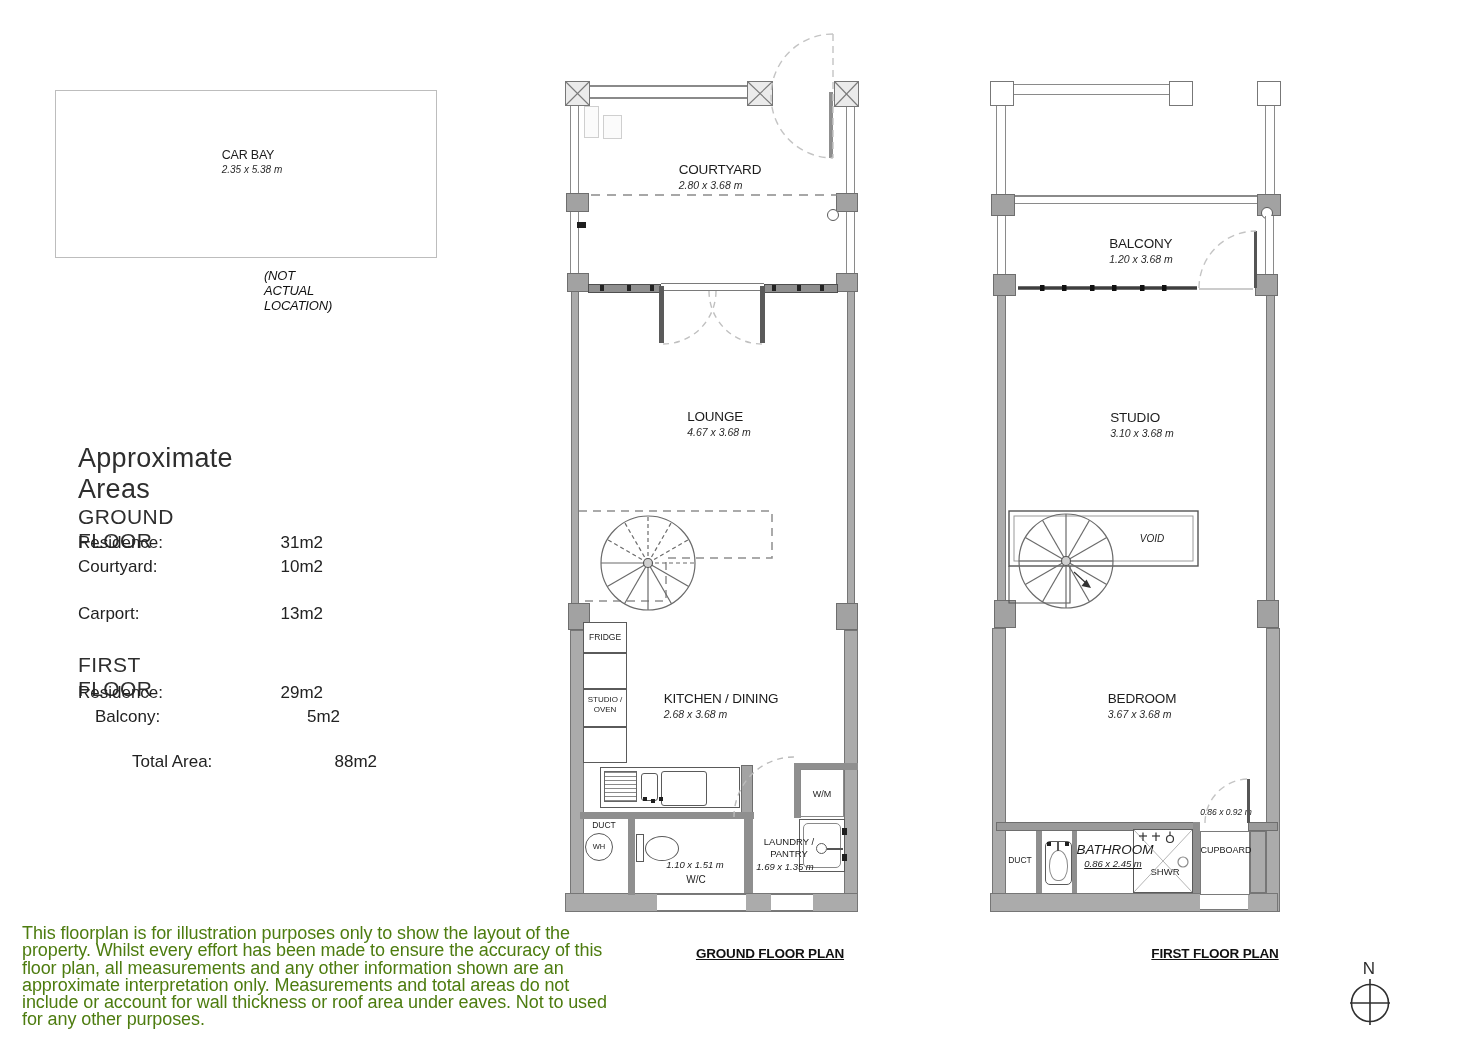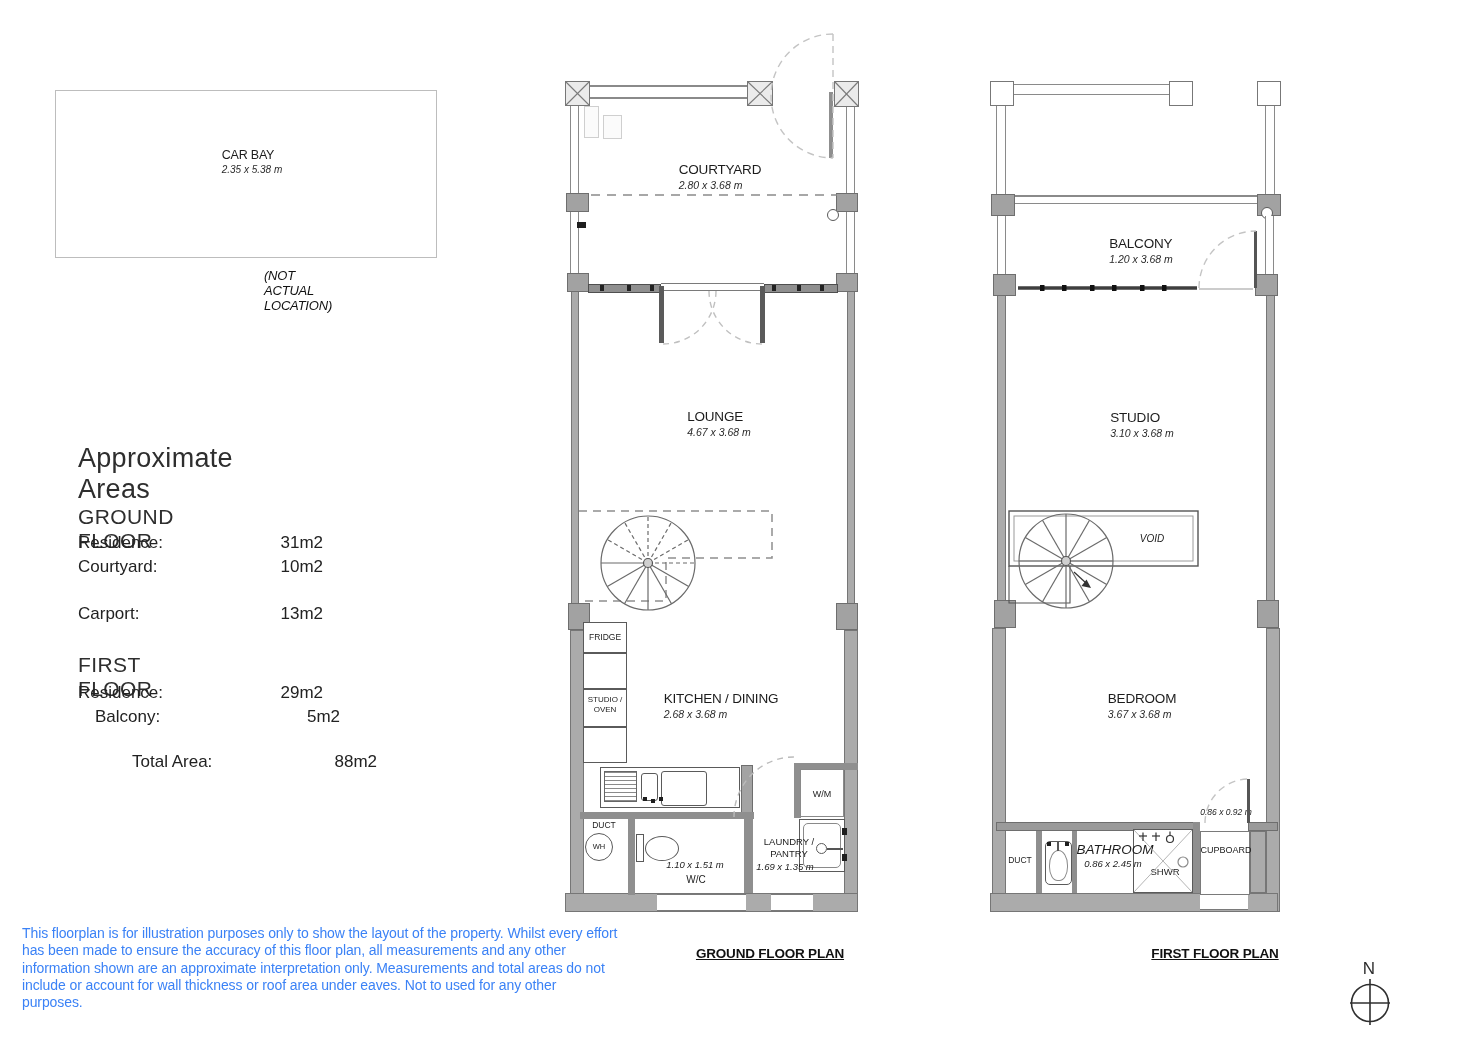--- a/index.html
+++ b/index.html
@@ -23,21 +23,21 @@
   .room-name{font-size:13.5px;letter-spacing:-0.2px;}
   .room-dims{font-size:10.5px;font-style:italic;color:#2b2b2b;}
   .mini{position:absolute;transform:translateX(-50%);text-align:center;color:#1c1c1c;white-space:nowrap;}
   .plan-title{position:absolute;transform:translateX(-50%);font-size:13.5px;font-weight:bold;text-decoration:underline;letter-spacing:-0.2px;color:#111;}
   
   .areas-title{position:absolute;font-size:27px;color:#2e2e2e;letter-spacing:.3px;}
   .areas-head{position:absolute;font-size:21px;color:#2e2e2e;letter-spacing:.4px;}
   .arow{position:absolute;width:245px;font-size:17px;color:#222;}
   .arow .val{float:right;}
   .carbay-note{position:absolute;transform:translateX(-50%);font-style:italic;font-size:13px;color:#111;letter-spacing:-0.2px;}
-  .disclaimer{position:absolute;font-size:14px;line-height:17.3px;color:#3b82f6;letter-spacing:-0.1px;}
+  .disclaimer{position:absolute;font-size:18px;line-height:17.3px;color:#4d7c0f;letter-spacing:-0.1px;}
   .address{position:absolute;transform:translateX(-50%);font-size:27px;color:#3b3b3b;letter-spacing:.4px;}
   .north-n{position:absolute;transform:translateX(-50%);font-size:17px;color:#2f2f2f;}
   svg.overlay{position:absolute;left:0;top:0;pointer-events:none;}
   .sink-hatch{position:absolute;box-sizing:border-box;border:1px solid #666;
      background:repeating-linear-gradient(180deg,#8a8a8a 0 1px,transparent 1px 4px);}
   .dot{position:absolute;background:#1e1e1e;}
 </style>
 </head>
 <body>
 
@@ -221,21 +221,21 @@
       <div class="room-name">STUDIO</div>
       <div class="room-dims">3.10 x 3.68 m</div>
     </div>
     <div class="room-tag" style="left:1136px;top:691px;">
       <div class="room-name">BEDROOM</div>
       <div class="room-dims">3.67 x 3.68 m</div>
     </div>
     <div class="mini" style="left:1152px;top:533px;font-size:10px;font-style:italic;">VOID</div>
     <div class="mini" style="left:1020px;top:855px;font-size:8.5px;">DUCT</div>
     <div class="mini" style="left:1115px;top:842px;font-size:13.5px;font-style:italic;">BATHROOM</div>
-    <div class="mini" style="left:1113px;top:858px;font-size:9.5px;font-style:italic;">0.86 x 2.45 m</div>
+    <div class="mini" style="left:1113px;top:858px;font-size:9.5px;font-style:italic;text-decoration:underline;">0.86 x 2.45 m</div>
     <div class="mini" style="left:1165px;top:866px;font-size:9.5px;">SHWR</div>
     <div class="mini" style="left:1226px;top:845px;font-size:9px;">CUPBOARD</div>
     <div class="mini" style="left:1226px;top:807px;font-size:8.5px;font-style:italic;">0.86 x 0.92 m</div>
   </div>
 
   <div class="plan-title" style="left:770px;top:946px;">GROUND FLOOR PLAN</div>
   <div class="plan-title" style="left:1215px;top:946px;">FIRST FLOOR PLAN</div>
   <div class="north-n" style="left:1369px;top:959px;">N</div>
 
   <svg class="overlay" width="1472" height="1049" viewBox="0 0 1472 1049">

